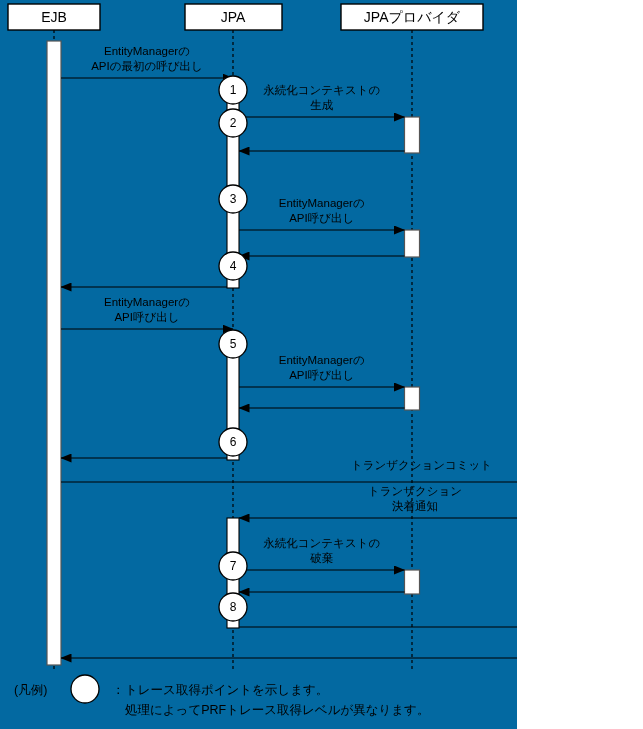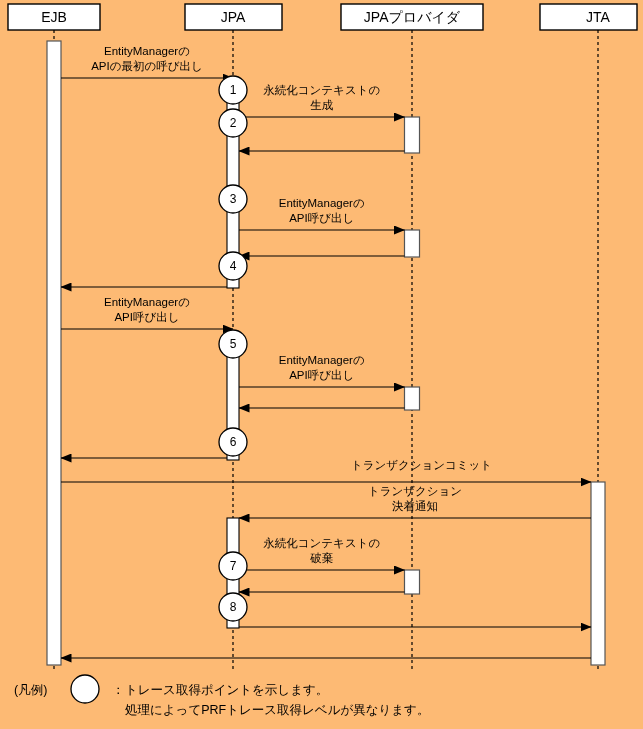--- a/index.html
+++ b/index.html
@@ -6,23 +6,23 @@
   html, body {
     margin: 0;
     padding: 0;
     background: #ffffff;
   }
   body {
     font-family: "Liberation Sans", "DejaVu Sans", sans-serif;
   }
   #diagram-root {
     position: relative;
-    width: 643px;
+    width: 517px;
     height: 729px;
-    background: #fdba74;
+    background: #0369a1;
     overflow: hidden;
   }
   svg#seq-svg {
     display: block;
     width: 643px;
     height: 729px;
   }
   .lifeline-box-rect {
     fill: #ffffff;
     stroke: #000000;

